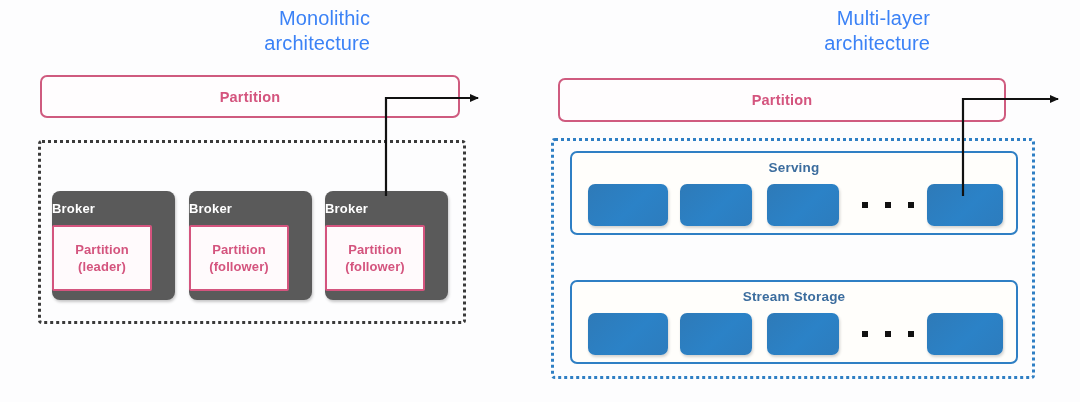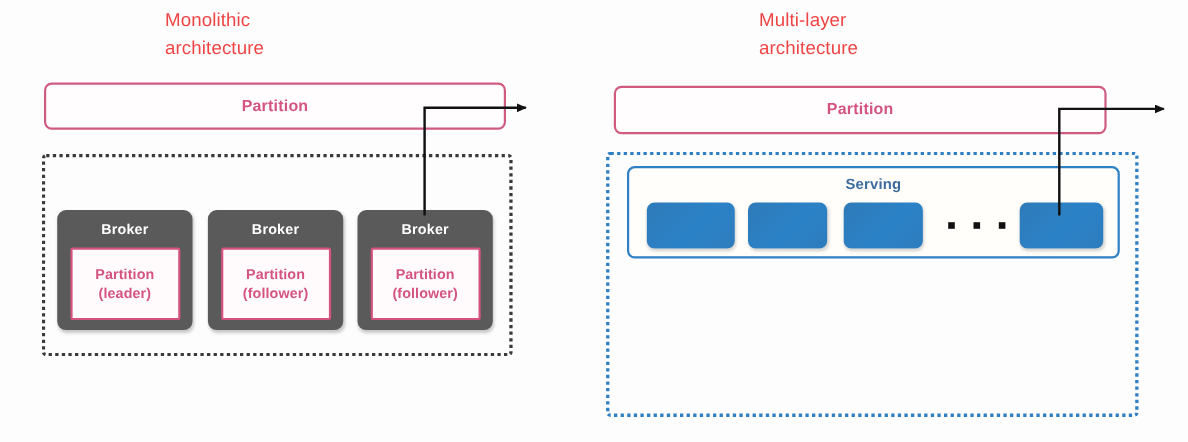--- a/index.html
+++ b/index.html
@@ -19,24 +19,24 @@
   .stage {
     position: absolute;
     left: 0; top: 0;
     width: 1080px;
     height: 402px;
   }
 
   
   .panel-title {
     position: absolute;
-    text-align: left;
-    font-size: 17px;
+    text-align: right;
+    font-size: 20px;
     line-height: 25px;
-    color: #ef4444;
+    color: #3b82f6;
     font-weight: 400;
     letter-spacing: .1px;
   }
   .panel-title .ln { display: block; }
   #title-left  { left: 150px; top: 6px;  width: 220px; }
   #title-right { left: 690px; top: 6px;  width: 240px; }
 
   
   .partition-bar {
     position: absolute;
@@ -78,21 +78,21 @@
     position: absolute;
     box-sizing: border-box;
     background: #5a5a5a;
     border-radius: 8px;
     box-shadow: 1px 2px 3px rgba(0,0,0,.22);
     top: 191px;
     width: 123px;
     height: 109px;
     display: flex;
     flex-direction: column;
-    align-items: center;
+    align-items: flex-start;
   }
   .broker .broker-label {
     margin-top: 10px;
     font-size: 13px;
     font-weight: bold;
     color: #ffffff;
     letter-spacing: .2px;
   }
   .broker .inner-partition {
     margin-top: 9px;
@@ -248,20 +248,34 @@
       <div class="tile t2"></div>
       <div class="ellipsis">
           <i></i>
           <i></i>
           <i></i>
         </div>
       <div class="tile t3"></div>
     </div>
   </div>
 
+  <div class="layer" id="layer-storage">
+    <div class="layer-title">Stream Storage</div>
+    <div class="tiles">
+      <div class="tile t0"></div>
+      <div class="tile t1"></div>
+      <div class="tile t2"></div>
+      <div class="ellipsis">
+          <i></i>
+          <i></i>
+          <i></i>
+        </div>
+      <div class="tile t3"></div>
+    </div>
+  </div>
 
   <svg class="arrow-svg" viewBox="0 0 1080 402">
     <defs>
       <marker id="ah" markerWidth="9" markerHeight="8" refX="8" refY="4" orient="auto" markerUnits="userSpaceOnUse">
         <path d="M0,0 L9,4 L0,8 Z" fill="#111111"></path>
       </marker>
     </defs>
     <path d="M386,196 L386,98 L478,98" fill="none" stroke="#111111" stroke-width="2.2" marker-end="url(#ah)"></path>
     <path d="M963,196 L963,99 L1058,99" fill="none" stroke="#111111" stroke-width="2.2" marker-end="url(#ah)"></path>
   </svg>

